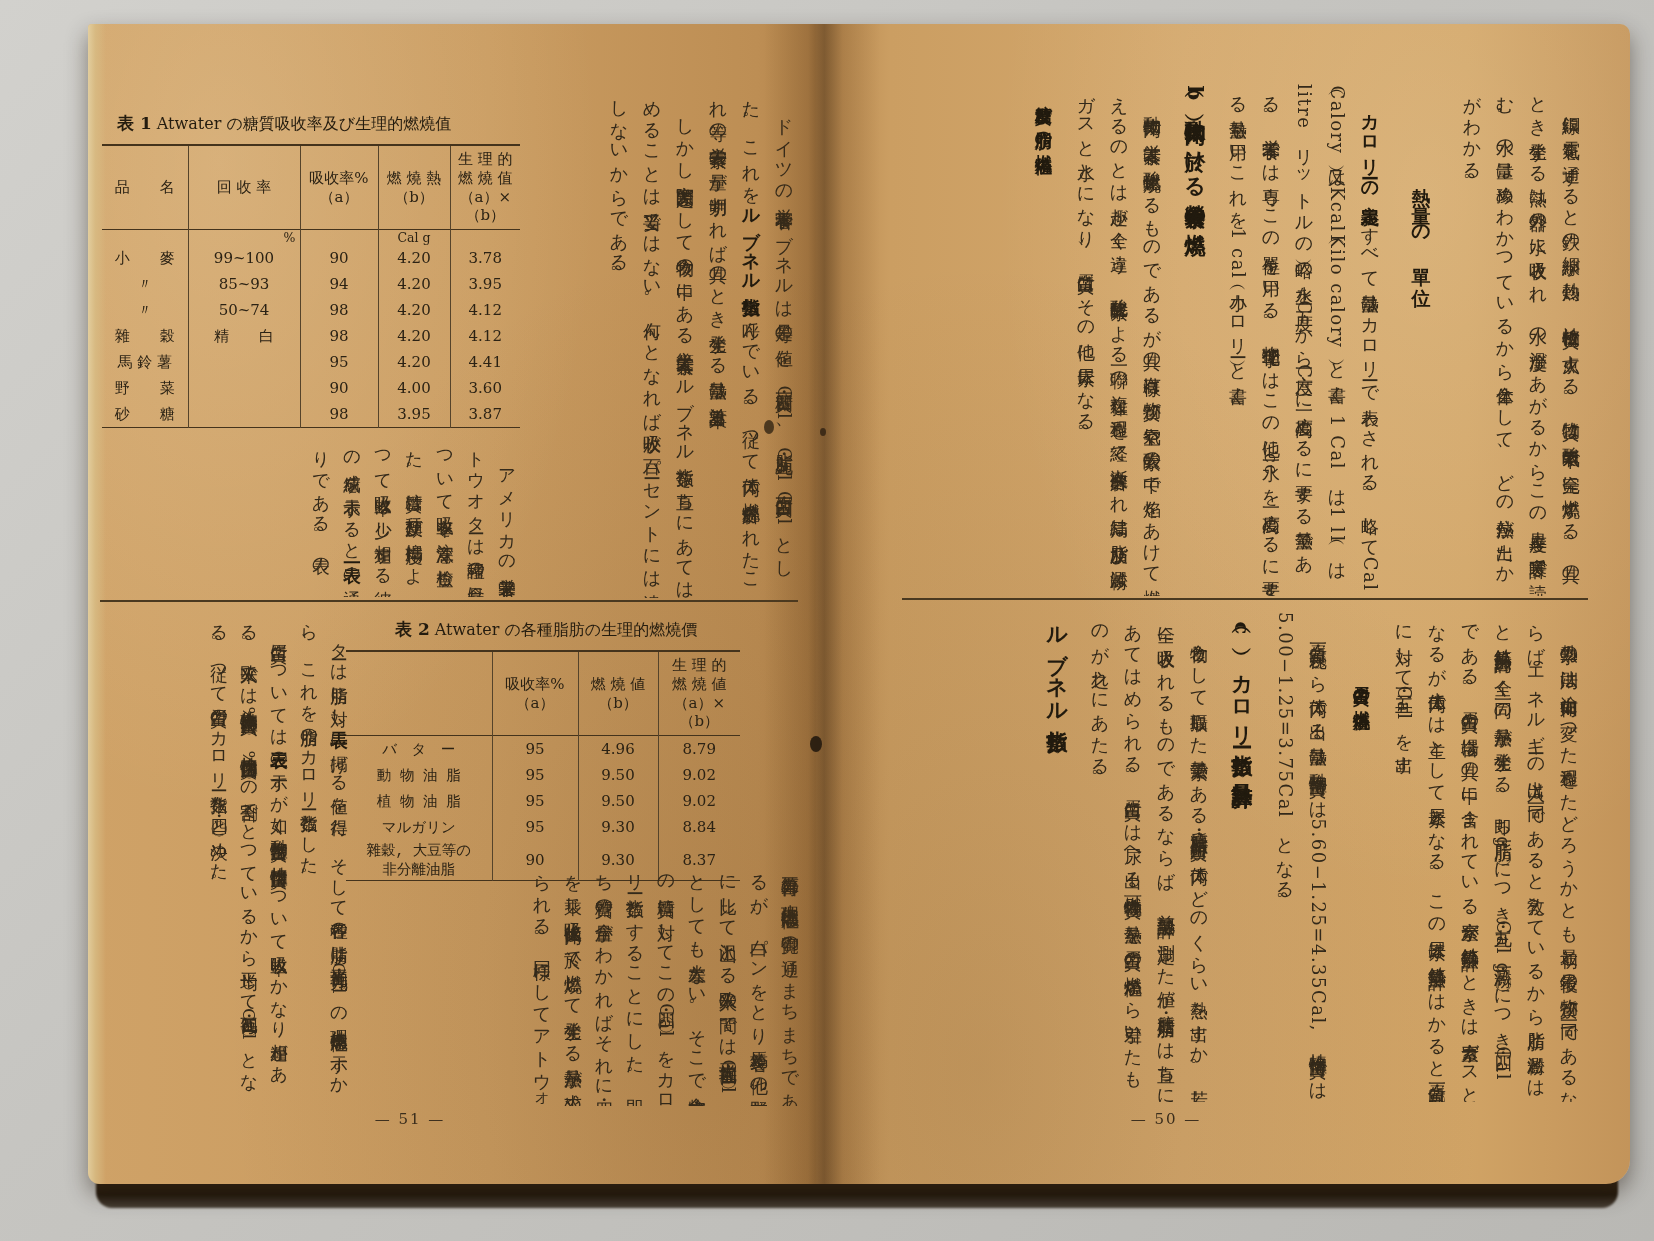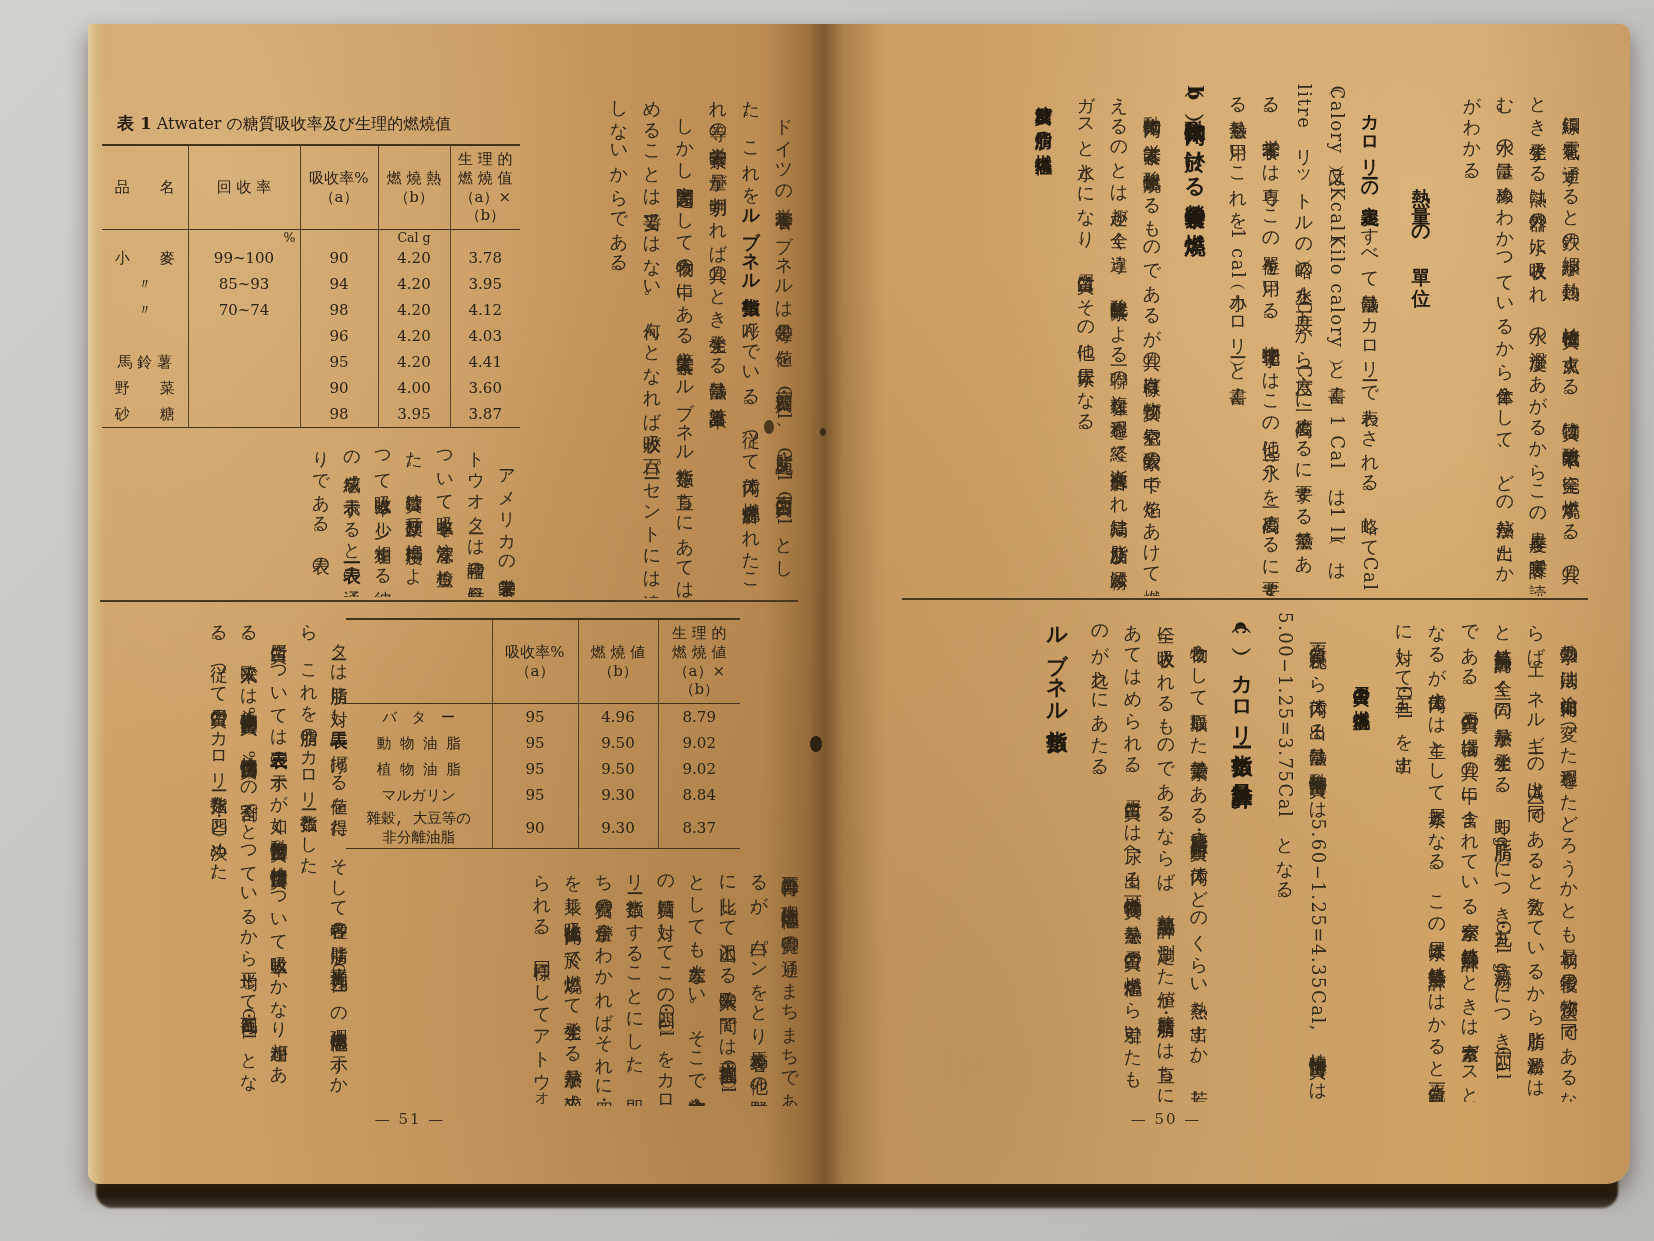--- a/index.html
+++ b/index.html
@@ -136,31 +136,31 @@
               </tr>
               <tr class="trow">
                 <td>〃</td>
                 <td>85~93</td>
                 <td>94</td>
                 <td>4.20</td>
                 <td>3.95</td>
               </tr>
               <tr class="trow">
                 <td>〃</td>
-                <td>70~74</td>
+                <td>50~74</td>
                 <td>98</td>
                 <td>4.20</td>
                 <td>4.12</td>
               </tr>
               <tr class="trow">
-                <td></td>
-                <td></td>
-                <td>96</td>
-                <td>4.20</td>
-                <td>4.03</td>
+                <td>雜　　穀</td>
+                <td>精　　白</td>
+                <td>98</td>
+                <td>4.20</td>
+                <td>4.12</td>
               </tr>
               <tr class="trow">
                 <td>馬 鈴 薯</td>
                 <td></td>
                 <td>95</td>
                 <td>4.20</td>
                 <td>4.41</td>
               </tr>
               <tr class="trow">
                 <td>野　　菜</td>
@@ -190,20 +190,24 @@
       </div>
 
       <div class="rule" style="left:12px;top:576px;width:698px;"></div>
 
       <div class="vblock" style="left:8px;top:588px;width:258px;height:490px;font-size:17.5px;line-height:30px;letter-spacing:1px;">
         <p><span>ターは脂肪に対し</span><b>表二</b><span>に掲げる値を得た。そして各種の脂肪は平均毎瓦九・〇Calの生理的燃燒値を示すから、これを脂肪のカロリー指数とした。</span></p>
         <p><span>蛋白質については</span><b>表三</b><span>の示すが如く動物性蛋白質と植物性蛋白質について吸收率にかなり相違がある。欧米人では大体勤物性蛋白質六〇%、植物性蛋白質四〇%の割合でとつているから平均して毎瓦四・〇Calとなる。従つて蛋白質のカロリー指数を四・〇と決めた。</span></p>
       </div>
 
       <div class="twrap" style="left:258px;top:594px;width:396px;">
+        <div class="caption" style="margin-left:38px;">
+          <b>表 2</b>
+          <span>Atwater の各種脂肪の生理的燃燒價</span>
+        </div>
         <table class="tbl t2" style="width:394px;">
           <colgroup>
               <col style="width:146px">
               <col style="width:86px">
               <col style="width:80px">
               <col style="width:82px">
             </colgroup>
           <thead>
             <tr>
               <th></th>

